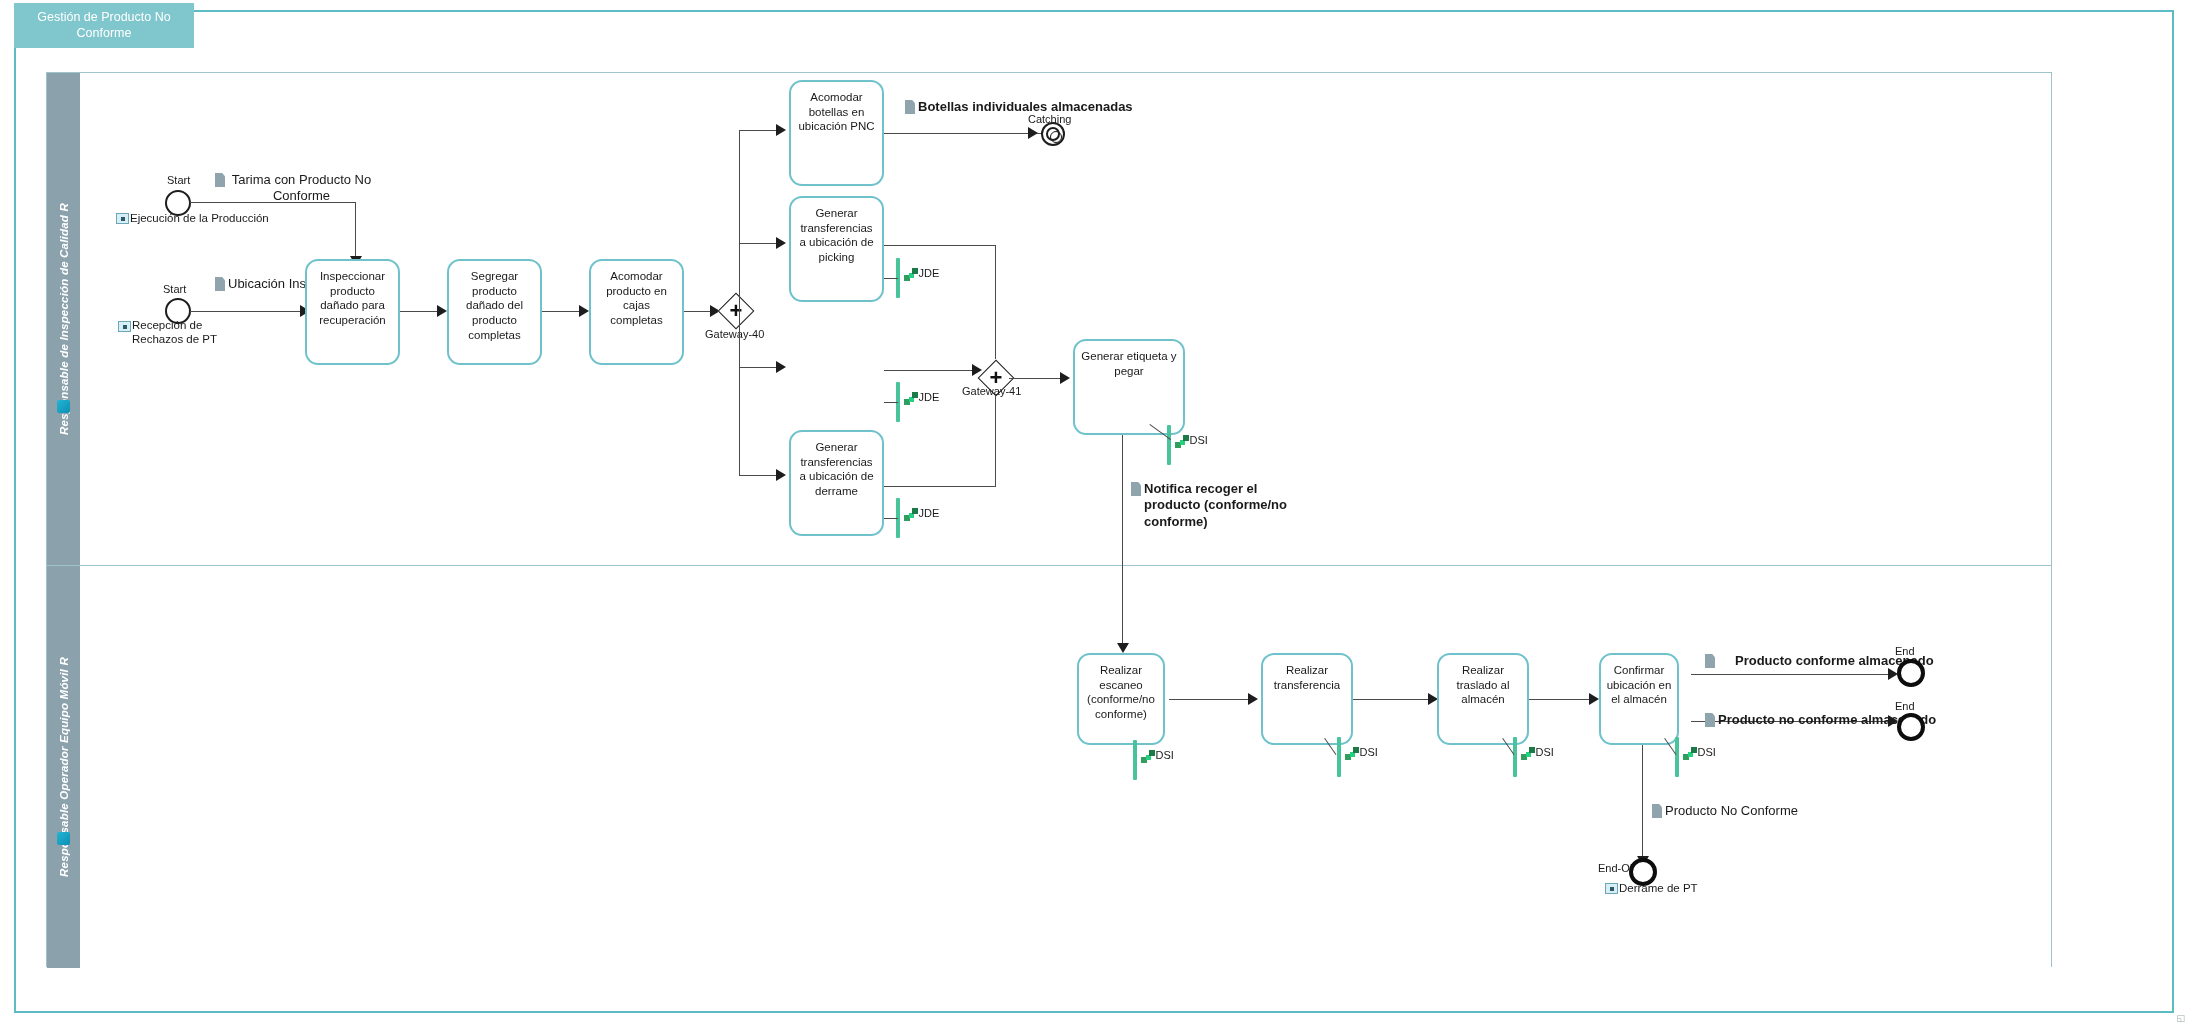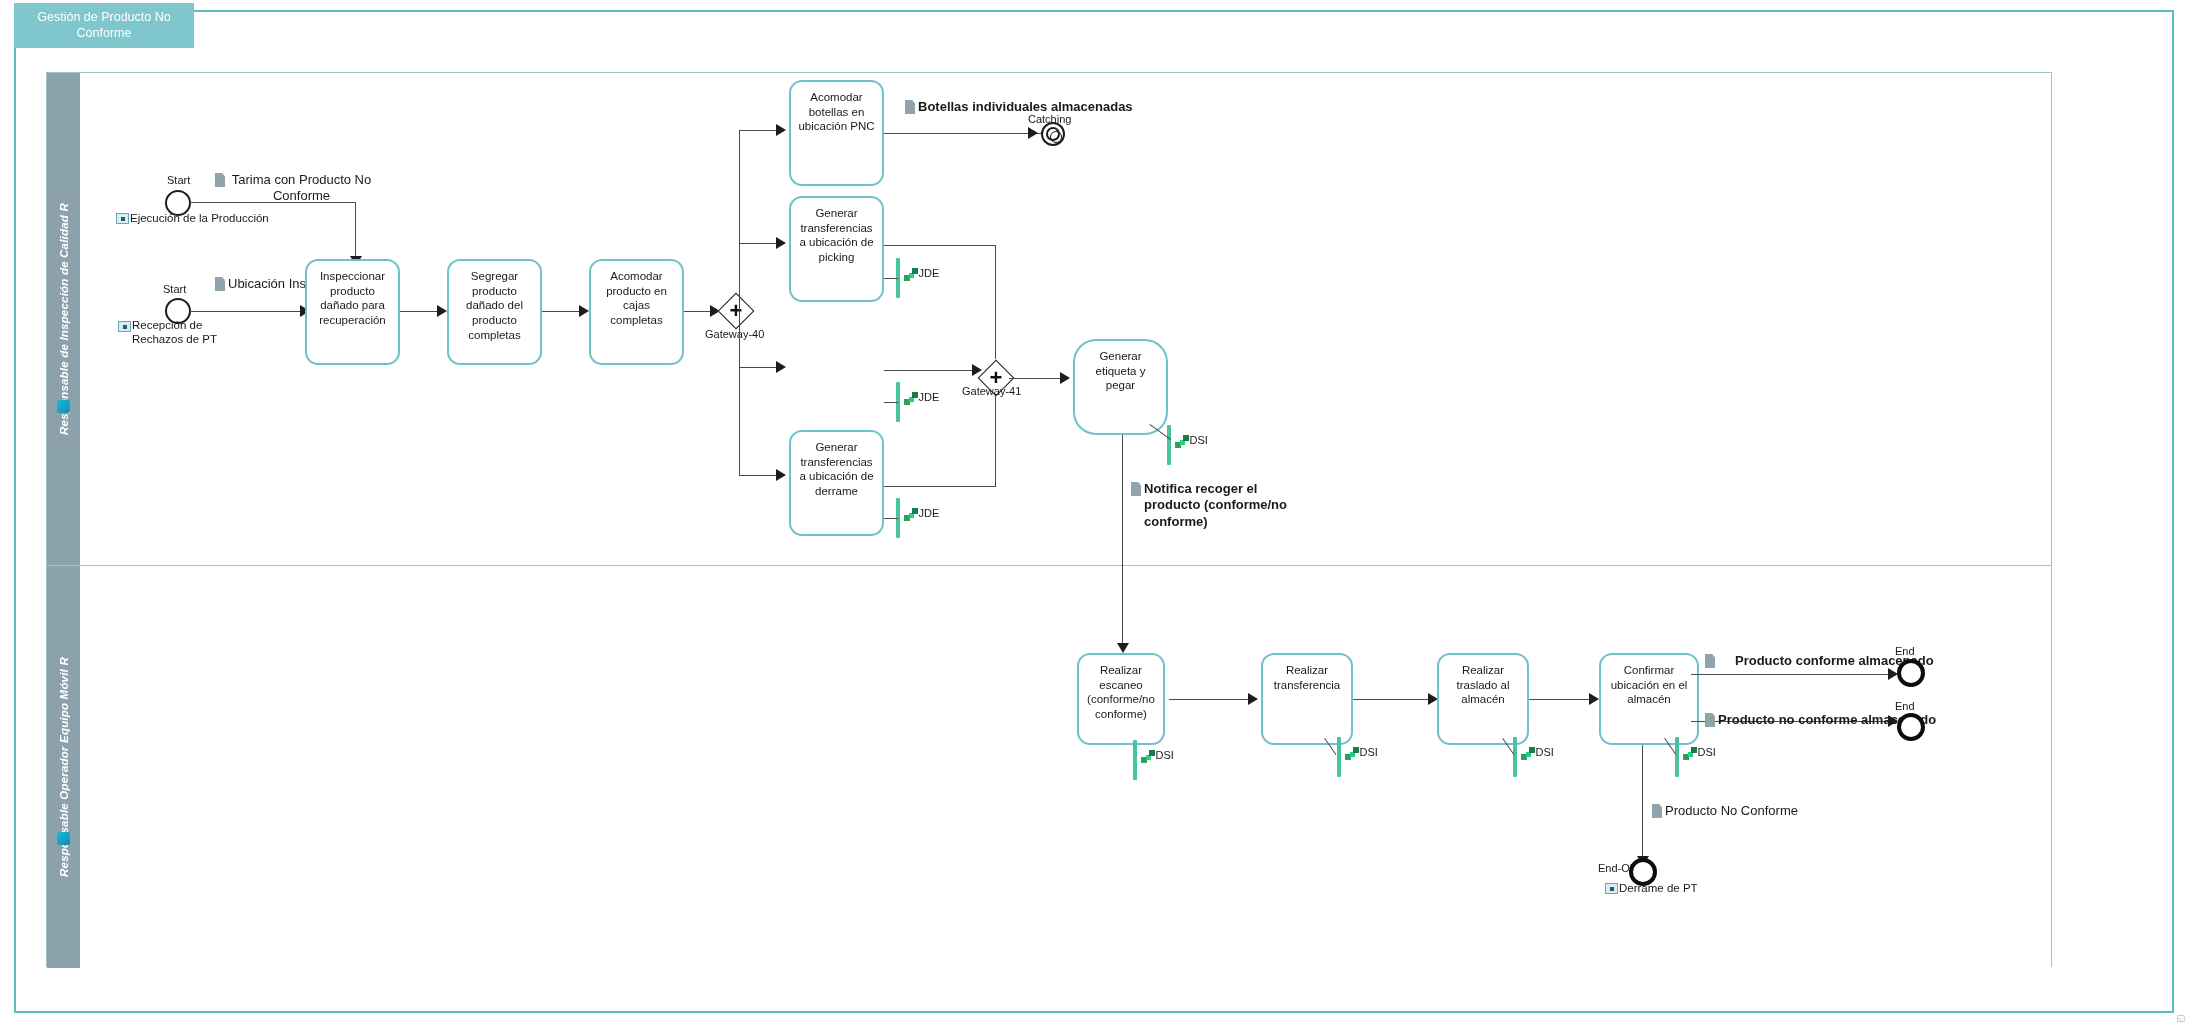--- a/index.html
+++ b/index.html
@@ -248,21 +248,21 @@
   <div class="ln lnh" style="left:884px;top:486px;width:112px;"></div>
   <div class="ln lnv" style="left:995px;top:392px;height:95px;"></div>
   <div class="arrow ar-down" style="left:990px;top:378px;"></div>
 
   <div class="gateway" style="left:983px;top:365px;"></div>
   <div class="gw-plus" style="left:983px;top:365px;">+</div>
   <div class="gw-label" style="left:962px;top:385px;">Gateway-41</div>
   <div class="ln lnh" style="left:1009px;top:378px;width:57px;"></div>
   <div class="arrow ar-right" style="left:1060px;top:372px;"></div>
 
-  <div class="task" style="left:1073px;top:339px;width:95px;height:96px;border-radius:23px;">
+  <div class="task" style="left:1073px;top:339px;width:112px;height:96px;">
     <span>Generar etiqueta y pegar</span>
   </div>
   <div class="sysann" style="left:1167px;top:425px;">
     <div class="bar"></div>
     <div class="sysicon">
         <i class="a"></i>
         <i class="b"></i>
         <i class="c"></i>
       </div>
     <div class="sys-txt">DSI</div>
@@ -316,21 +316,21 @@
         <i class="a"></i>
         <i class="b"></i>
         <i class="c"></i>
       </div>
     <div class="sys-txt">DSI</div>
   </div>
   <div class="assoc" style="left:1503px;top:738px;width:20px;transform:rotate(55deg);"></div>
   <div class="ln lnh" style="left:1529px;top:699px;width:66px;"></div>
   <div class="arrow ar-right" style="left:1589px;top:693px;"></div>
 
-  <div class="task" style="left:1599px;top:653px;width:100px;height:92px;">
+  <div class="task" style="left:1599px;top:653px;width:80px;height:92px;">
     <span>Confirmar ubicación en el almacén</span>
   </div>
   <div class="sysann" style="left:1675px;top:737px;">
     <div class="bar"></div>
     <div class="sysicon">
         <i class="a"></i>
         <i class="b"></i>
         <i class="c"></i>
       </div>
     <div class="sys-txt">DSI</div>

